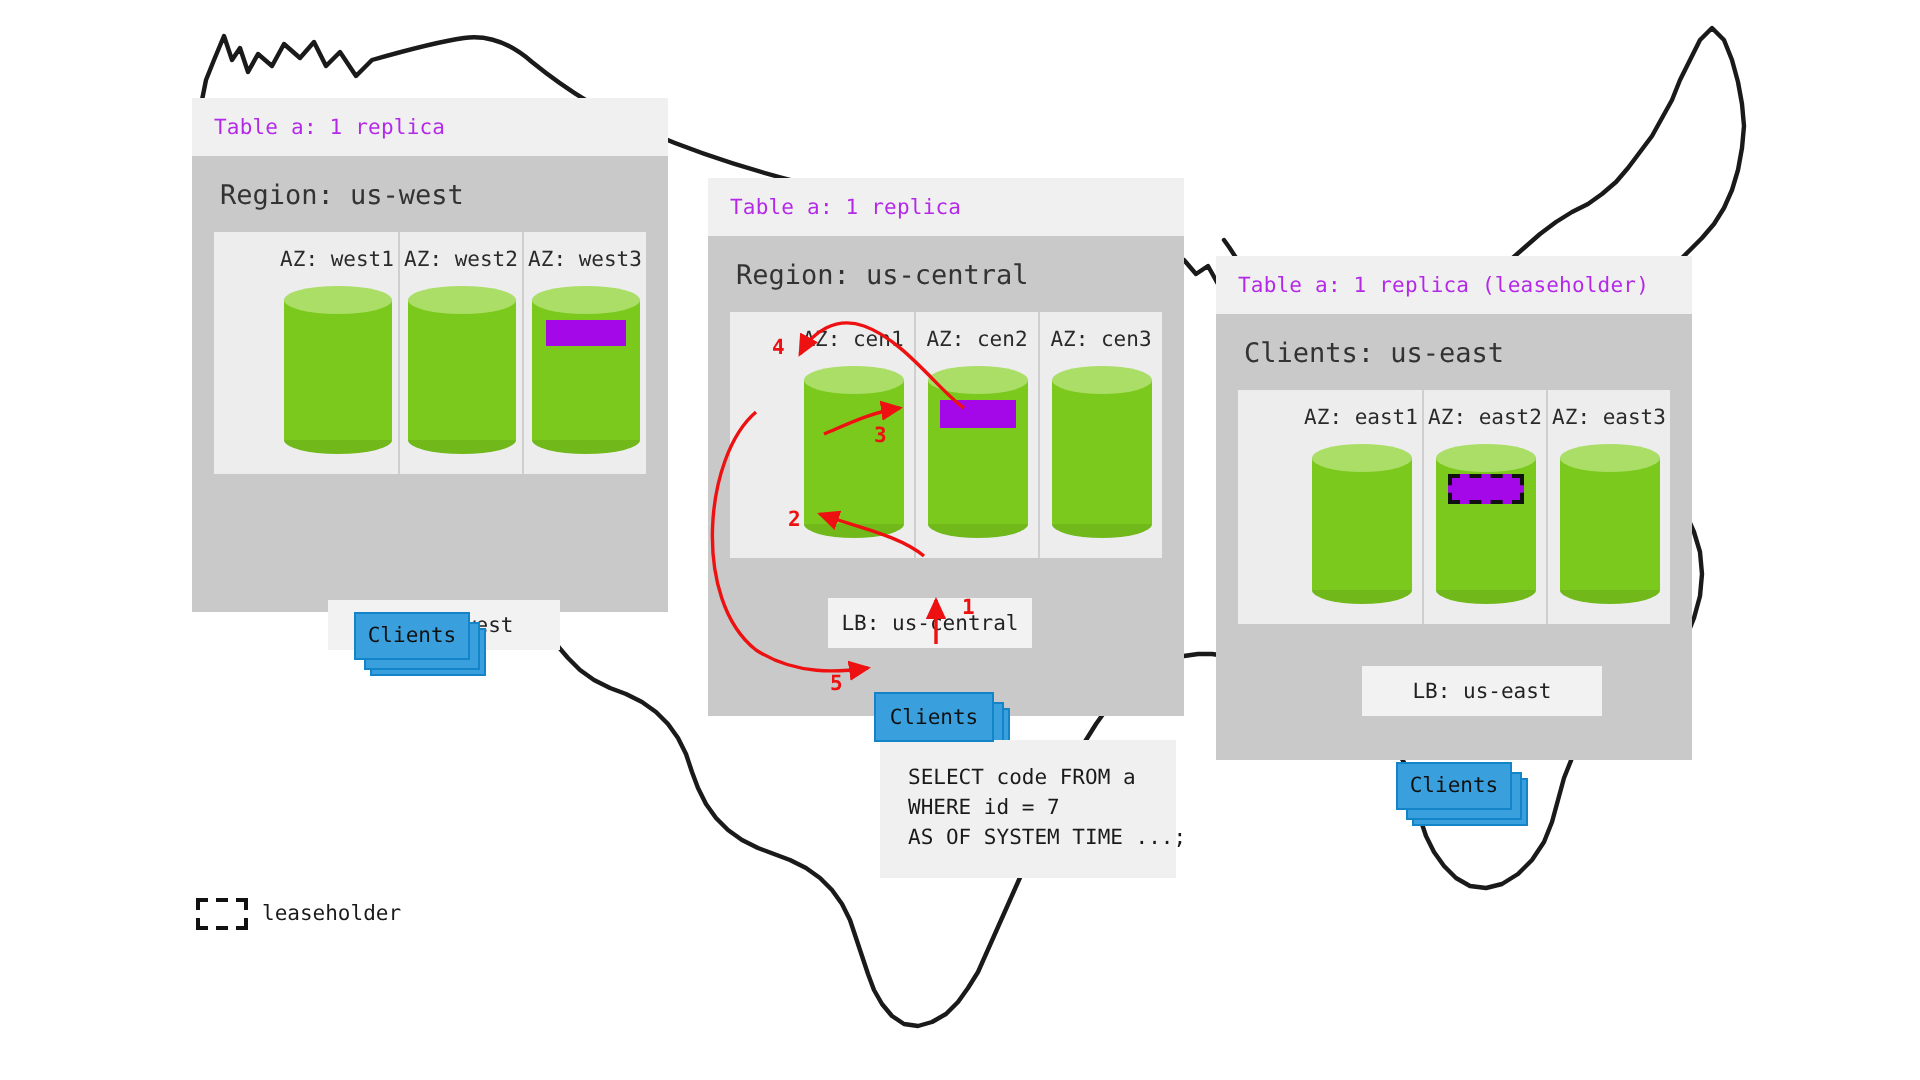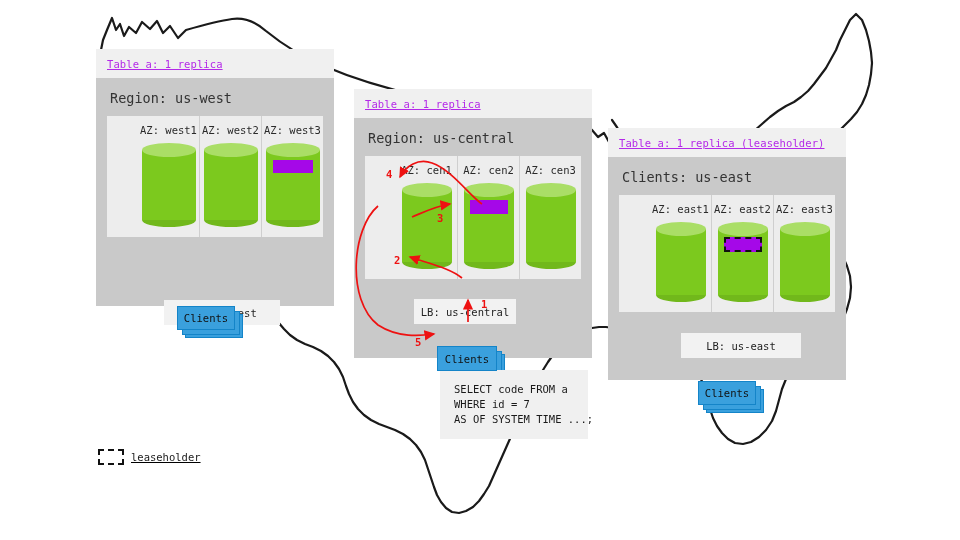--- a/index.html
+++ b/index.html
@@ -21,21 +21,20 @@
 
   
   .panel { position: absolute; }
   .panel-head {
     background: #f0f0f0;
     color: #b429e8;
     font-size: 10.5px;
     padding: 9px 11px 8px 11px;
     letter-spacing: 0.1px;
     white-space: nowrap;
-    text-decoration: underline;
   }
   .panel-body {
     background: #c9c9c9;
     padding: 0;
   }
   .region-title {
     color: #333333;
     font-size: 13.5px;
     padding: 12px 0 10px 14px;
     white-space: nowrap;
@@ -122,21 +121,21 @@
     position: absolute;
     background: #f0f0f0;
     color: #1a1a1a;
     font-size: 10.5px;
     line-height: 15px;
     padding: 12px 14px;
     white-space: pre;
   }
 
   
-  .legend { position: absolute; display: flex; align-items: center; text-decoration: underline; }
+  .legend { position: absolute; display: flex; align-items: center; }
   .legend .swatch {
     width: 22px; height: 12px;
     border: 2px dashed #111111;
     background: transparent;
     margin-right: 7px;
   }
   .legend .lbl { font-size: 10.5px; color: #1a1a1a; }
 
   
   #arrows {

